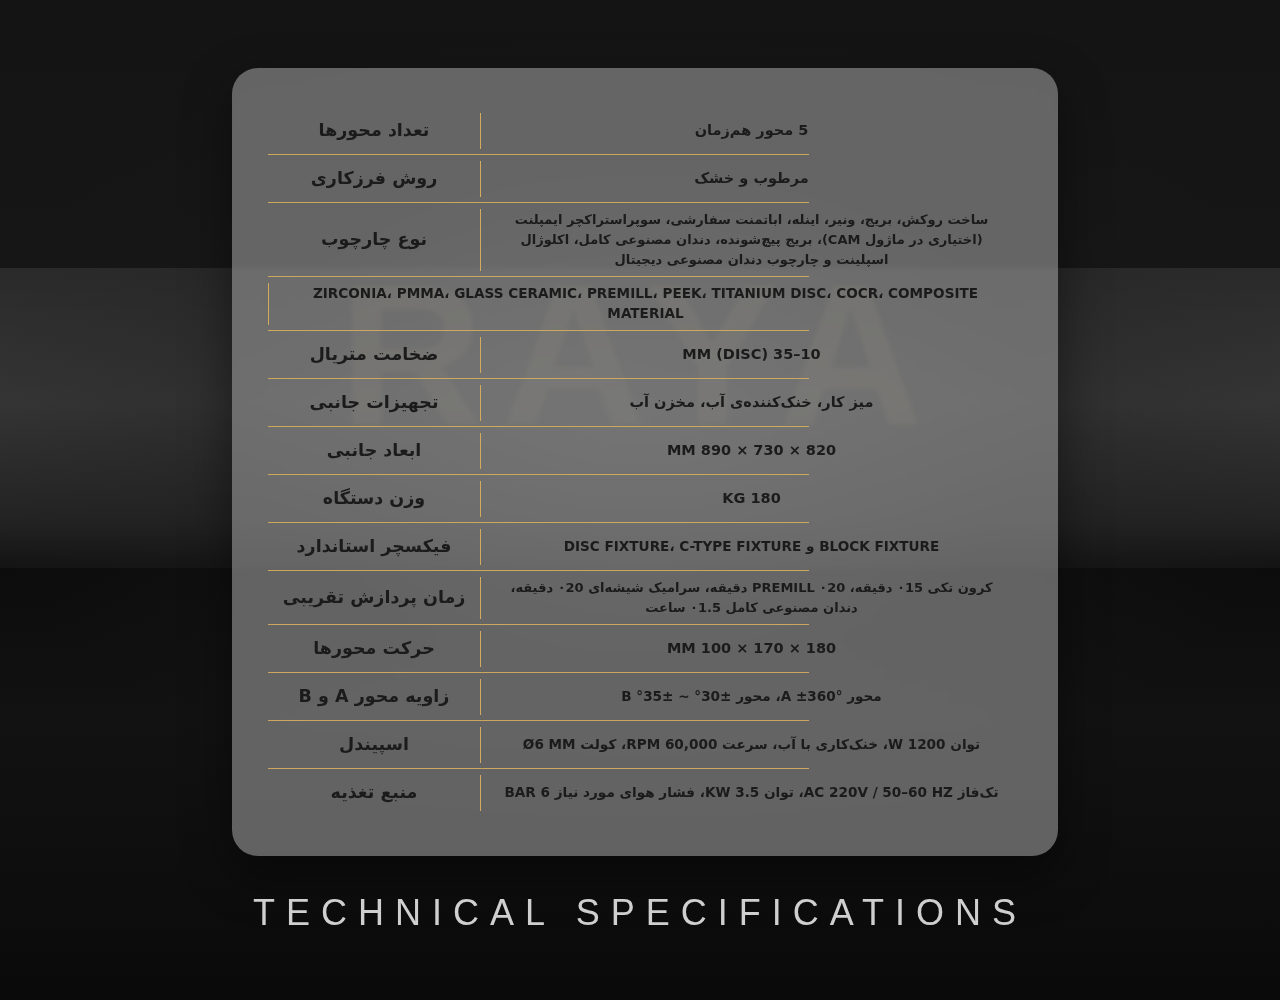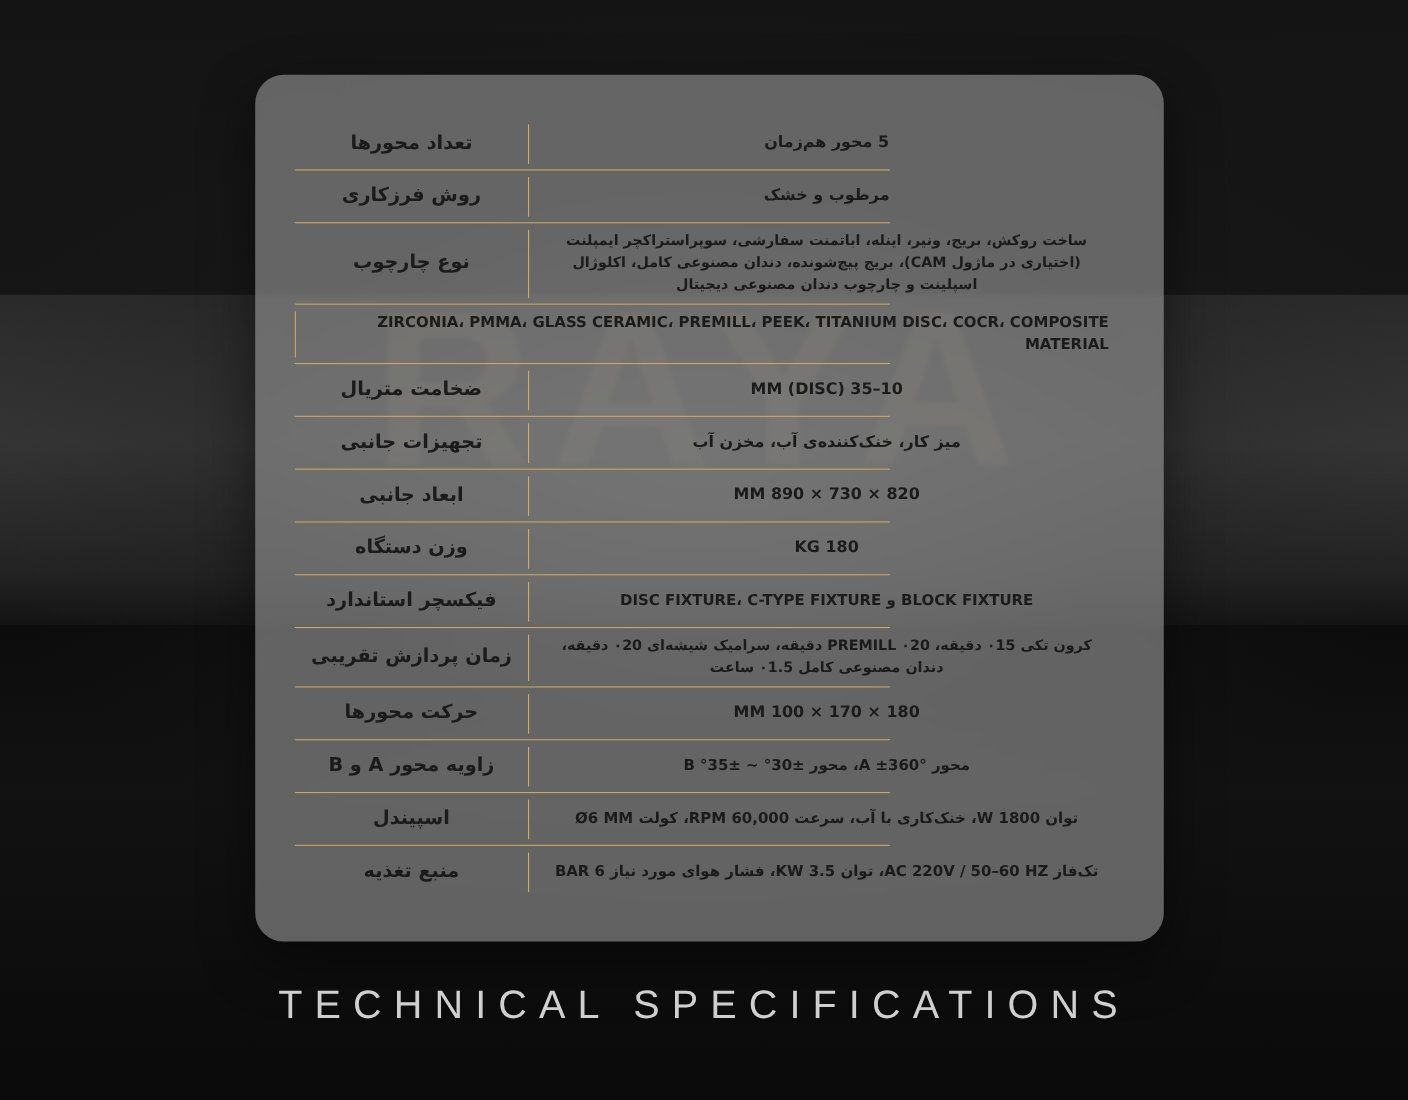--- a/index.html
+++ b/index.html
@@ -126,21 +126,20 @@
     text-align: center;
     line-height: 1.5;
   }
   .spec-row .value-cell.small {
     font-size: 13px;
     line-height: 1.55;
   }
   .spec-row .value-cell.mid {
     font-size: 13.6px;
     line-height: 1.45;
-    text-align: right;
   }
 
   
   .spec-row::after {
     content: "";
     position: absolute;
     right: 213px;
     left: 0;
     bottom: 0;
     height: 1px;
@@ -229,21 +228,21 @@
           <div class="value-cell">180 × 170 × 100 MM</div>
           <div class="divider-cell"></div>
           <div class="label-cell">حرکت محورها</div>
         </div>
         <div class="spec-row">
           <div class="value-cell mid">محور A ±360°، محور ±30° ~ ±35° B</div>
           <div class="divider-cell"></div>
           <div class="label-cell">زاویه محور A و B</div>
         </div>
         <div class="spec-row">
-          <div class="value-cell mid">توان 1800 W، خنک‌کاری با آب، سرعت 60,000 RPM، کولت Ø6 MM</div>
+          <div class="value-cell mid">توان 1200 W، خنک‌کاری با آب، سرعت 60,000 RPM، کولت Ø6 MM</div>
           <div class="divider-cell"></div>
           <div class="label-cell">اسپیندل</div>
         </div>
         <div class="spec-row">
           <div class="value-cell mid">تک‌فاز AC 220V / 50–60 HZ، توان 3.5 KW، فشار هوای مورد نیاز 6 BAR</div>
           <div class="divider-cell"></div>
           <div class="label-cell">منبع تغذیه</div>
         </div>
       </div>
   </div>

